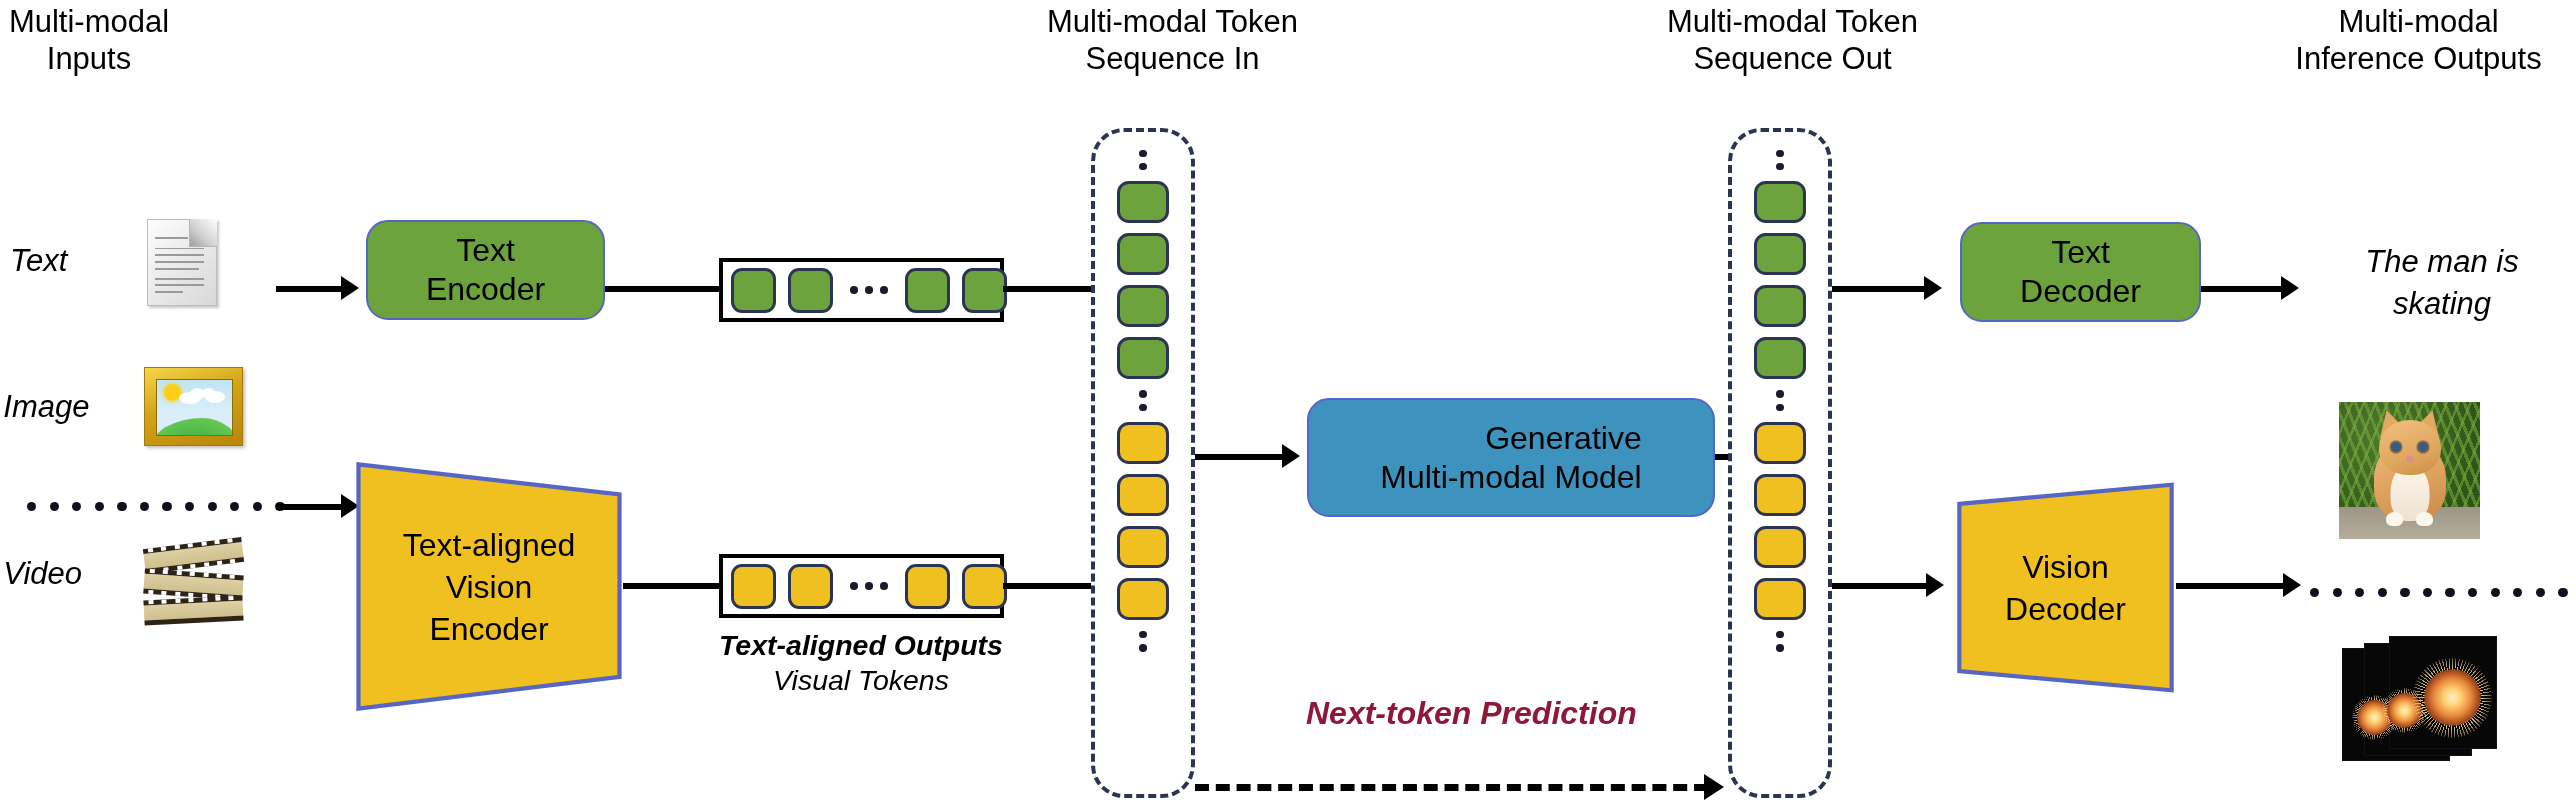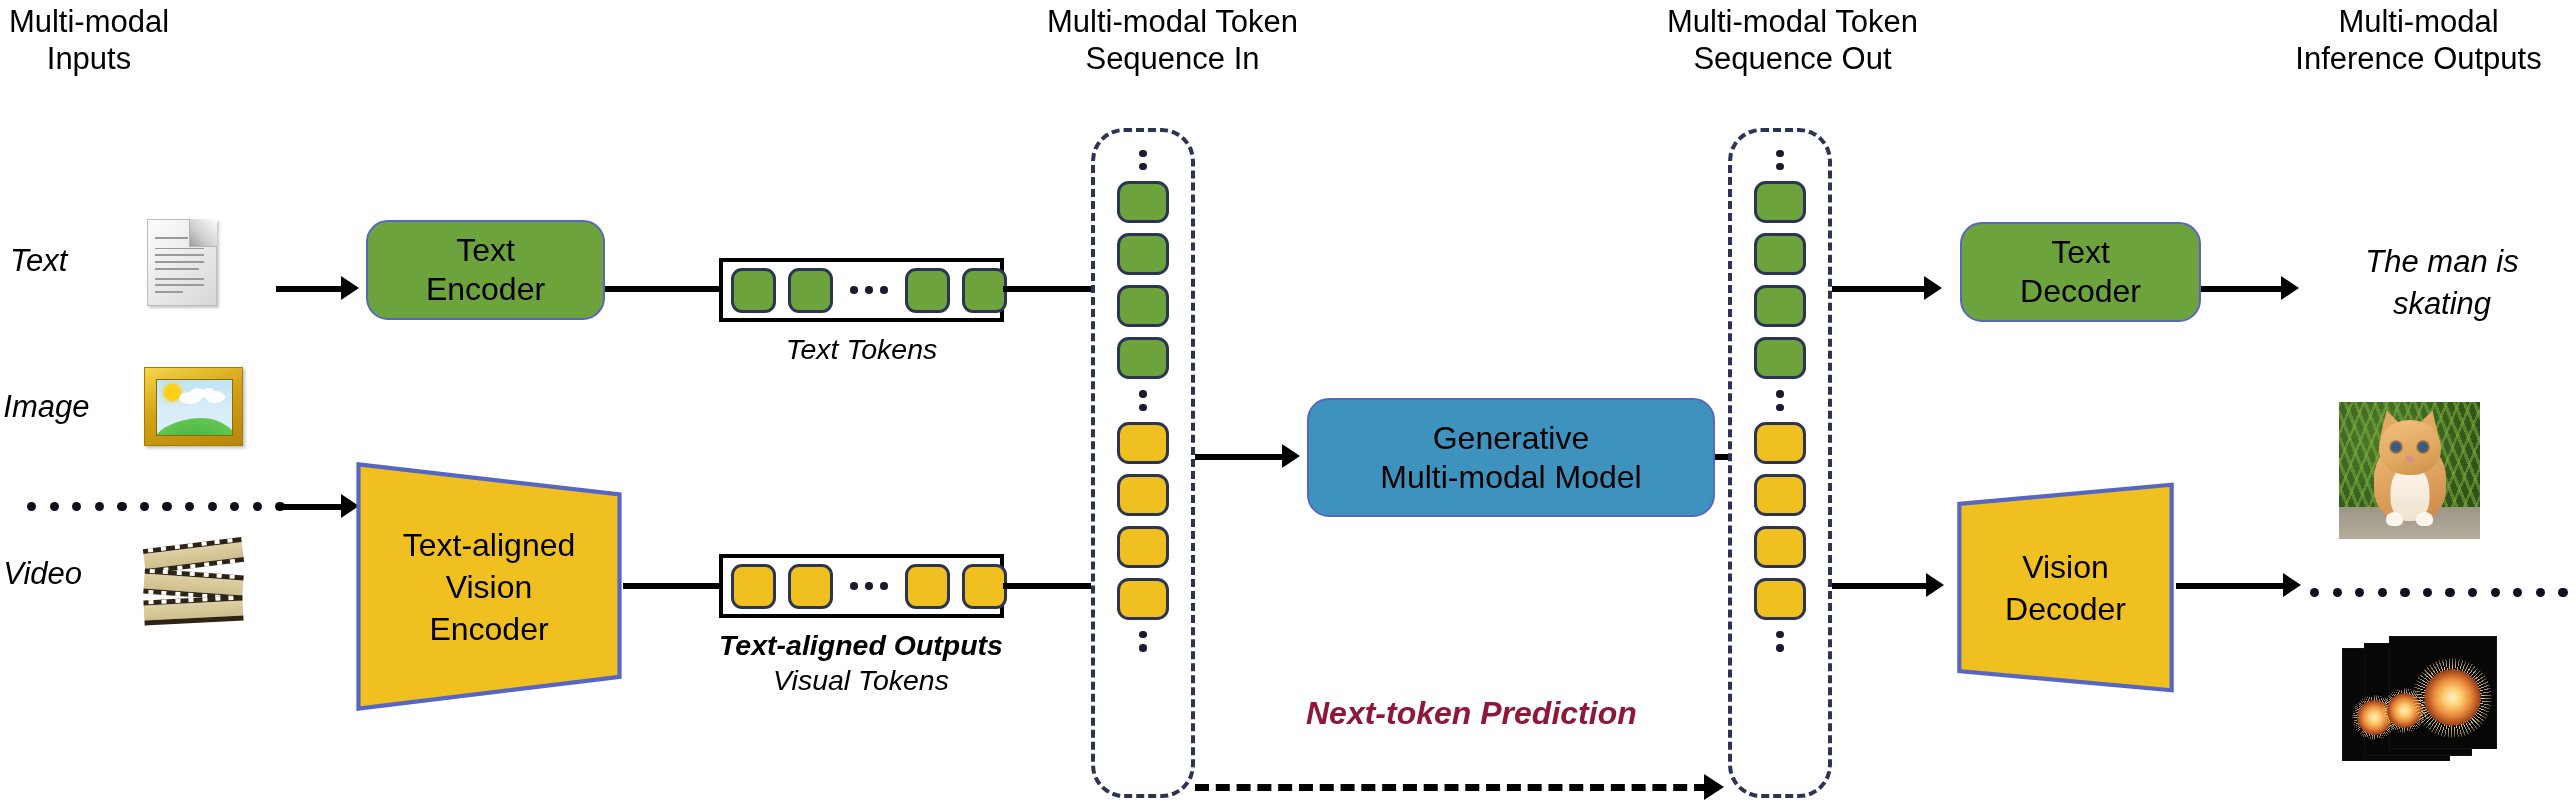--- a/index.html
+++ b/index.html
@@ -15,21 +15,21 @@
   
   .rbox{
     box-sizing:border-box;
     border:2.5px solid #5566c4;
     border-radius:22px;
     display:flex;align-items:center;justify-content:center;
     text-align:center;
     font-size:32px;line-height:39px;color:#000;
   }
   .green-box{background:#6da33c;}
-  .blue-box{background:#3d93bd;}
+  .blue-box{background:#3d93bd;text-align:right;}
 
   
   .trap{position:absolute;}
   .trap svg{display:block;}
   .trap .tlabel{
     position:absolute;inset:0;
     display:flex;align-items:center;justify-content:center;
     text-align:center;font-size:32px;line-height:42px;color:#000;
     pointer-events:none;
   }
@@ -381,21 +381,20 @@
     <div class="tok green"></div>
     <div class="hdots">
         <i></i>
         <i></i>
         <i></i>
       </div>
     <div class="tok green"></div>
     <div class="gap"></div>
     <div class="tok green"></div>
   </div>
-  <div class="abs cap" style="left:719px;top:332px;width:285px;">Text Tokens</div>
 
   <div class="abs strip" style="left:719px;top:554px;width:285px;height:64px;">
     <div class="tok yellow"></div>
     <div class="gap"></div>
     <div class="tok yellow"></div>
     <div class="hdots">
         <i></i>
         <i></i>
         <i></i>
       </div>

